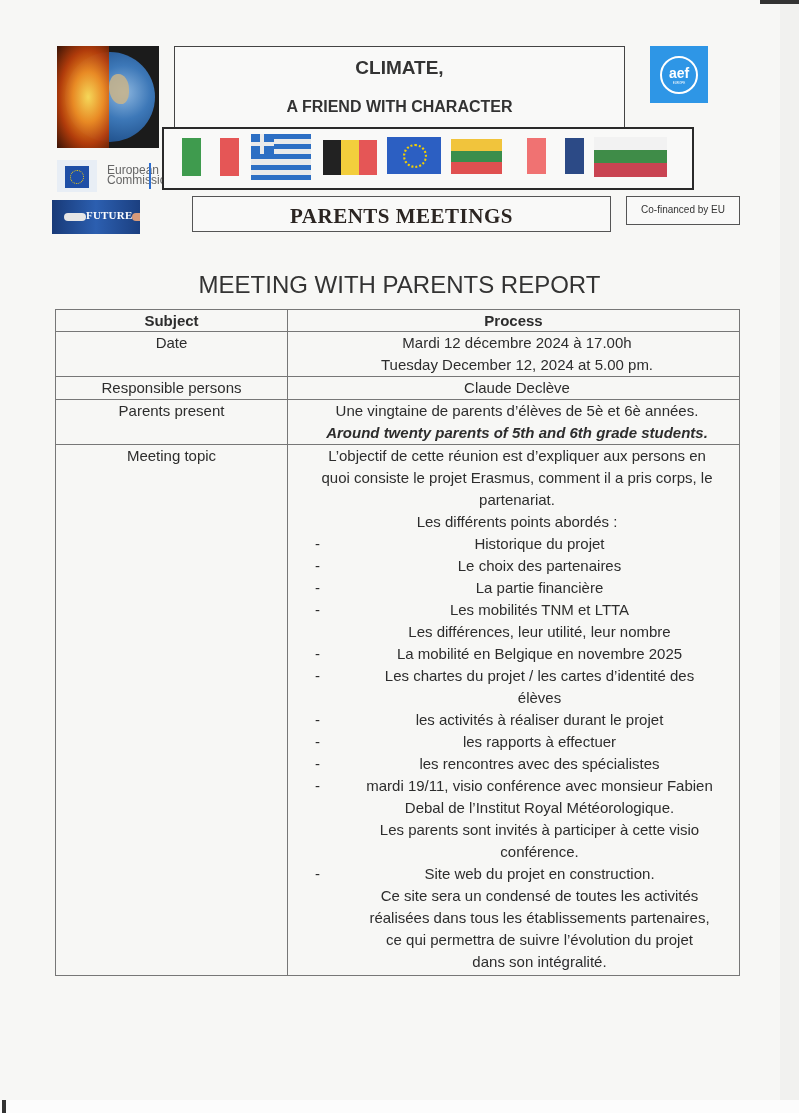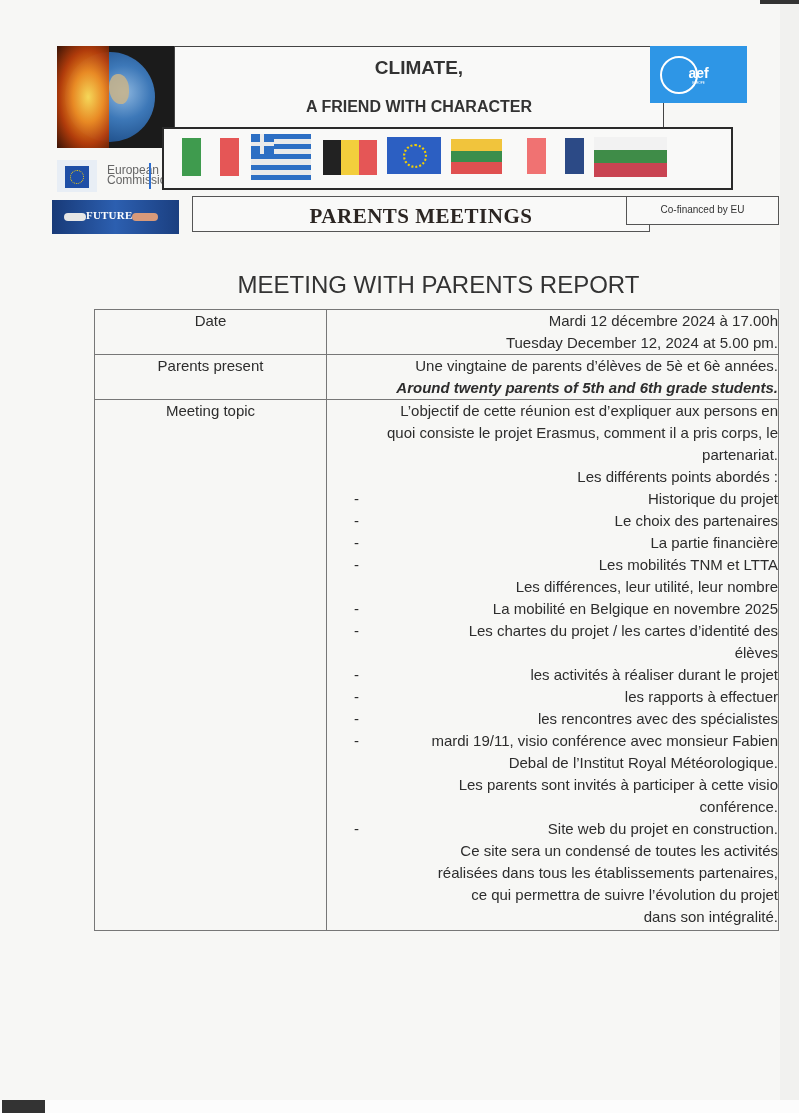--- a/index.html
+++ b/index.html
@@ -2,21 +2,21 @@
 <html><head>
 <meta charset="utf-8">
 <style>
   html, body { margin: 0; padding: 0; }
   body {
     width: 799px; height: 1113px; position: relative; overflow: hidden;
     background: #f7f7f5;
     font-family: "Liberation Sans", sans-serif;
     color: #2a2a2a;
   }
-  .abs { position: absolute; padding-left: 39px; }
+  .abs { position: absolute; }
 
   
   .scan-edge-top { left: 760px; top: 0; width: 39px; height: 4px; background: #333; }
   .scan-edge-right { left: 780px; top: 0; width: 19px; height: 1113px; background: #f1f1ef; }
   .scan-edge-bottom { left: 0; top: 1100px; width: 799px; height: 13px; background: #fcfcfc; }
   .scan-mark-bottom { left: 2px; top: 1100px; width: 4px; height: 13px; background: #333; }
 
   
   .globe-box { left: 57px; top: 46px; width: 102px; height: 102px; background: #1b1b1b; overflow: hidden; }
   .globe { position: absolute; left: 8px; top: 6px; width: 90px; height: 90px; border-radius: 50%;
@@ -82,21 +82,21 @@
 
   .cofin-box { left: 626px; top: 196px; width: 112px; height: 27px; border: 1px solid #555; background: #f9f9f8; }
   .cofin-text { position: absolute; left: 0; right: 0; top: 7px; text-align: center; font-size: 10px; font-weight: normal; color: #333; }
 
   
   .report-title { left: 0; width: 799px; top: 271px; text-align: center; font-size: 24px; color: #333; }
   table.tbl { width: 685px; border-collapse: collapse; font-size: 15px; color: #2d2d2d; }
   table.tbl td, table.tbl th { border: 1px solid #777; vertical-align: top; padding: 0; }
   table.tbl th { font-weight: bold; font-size: 15px; height: 21px; line-height: 21px; }
   .col-subj { width: 231px; text-align: center; }
-  .col-proc { padding-left: 7px !important; text-align: right; }
+  .col-proc { padding-left: 7px !important; text-align: center; }
   th.col-proc { text-align: center; padding-left: 0 !important; }
   .line { line-height: 22px; }
   .ital { font-style: italic; font-weight: bold; }
   .center-line { padding-left: 95px; }
   ul.points { list-style: none; margin: 0; padding: 0; }
   ul.points li { position: relative; padding-left: 45px; line-height: 22px; }
   ul.points li .dash { position: absolute; left: 20px; top: 0; }
   .subline { padding-left: 45px; line-height: 22px; }
 </style>
 </head>
@@ -165,25 +165,35 @@
 </div>
 <div class="abs cofin-box">
   <div class="cofin-text">Co-financed by EU</div>
 </div>
 
 <div class="abs report-title">MEETING WITH PARENTS REPORT</div>
 
 <div class="abs" style="left:55px; top:309px;">
   <table class="tbl">
     <tbody>
+        <tr>
+      <th class="col-subj">Subject</th>
+      <th class="col-proc">Process</th>
+    </tr>
     <tr>
       <td class="col-subj line">Date</td>
       <td class="col-proc">
         <div class="line">Mardi 12 décembre 2024 à 17.00h</div>
         <div class="line">Tuesday December 12, 2024 at 5.00 pm.</div>
+      </td>
+    </tr>
+    <tr>
+      <td class="col-subj line">Responsible persons</td>
+      <td class="col-proc">
+        <div class="line">Claude Declève</div>
       </td>
     </tr>
     <tr>
       <td class="col-subj line">Parents present</td>
       <td class="col-proc">
         <div class="line">Une vingtaine de parents d’élèves de 5è et 6è années.</div>
         <div class="line ital">Around twenty parents of 5th and 6th grade students.</div>
       </td>
     </tr>
     <tr>

